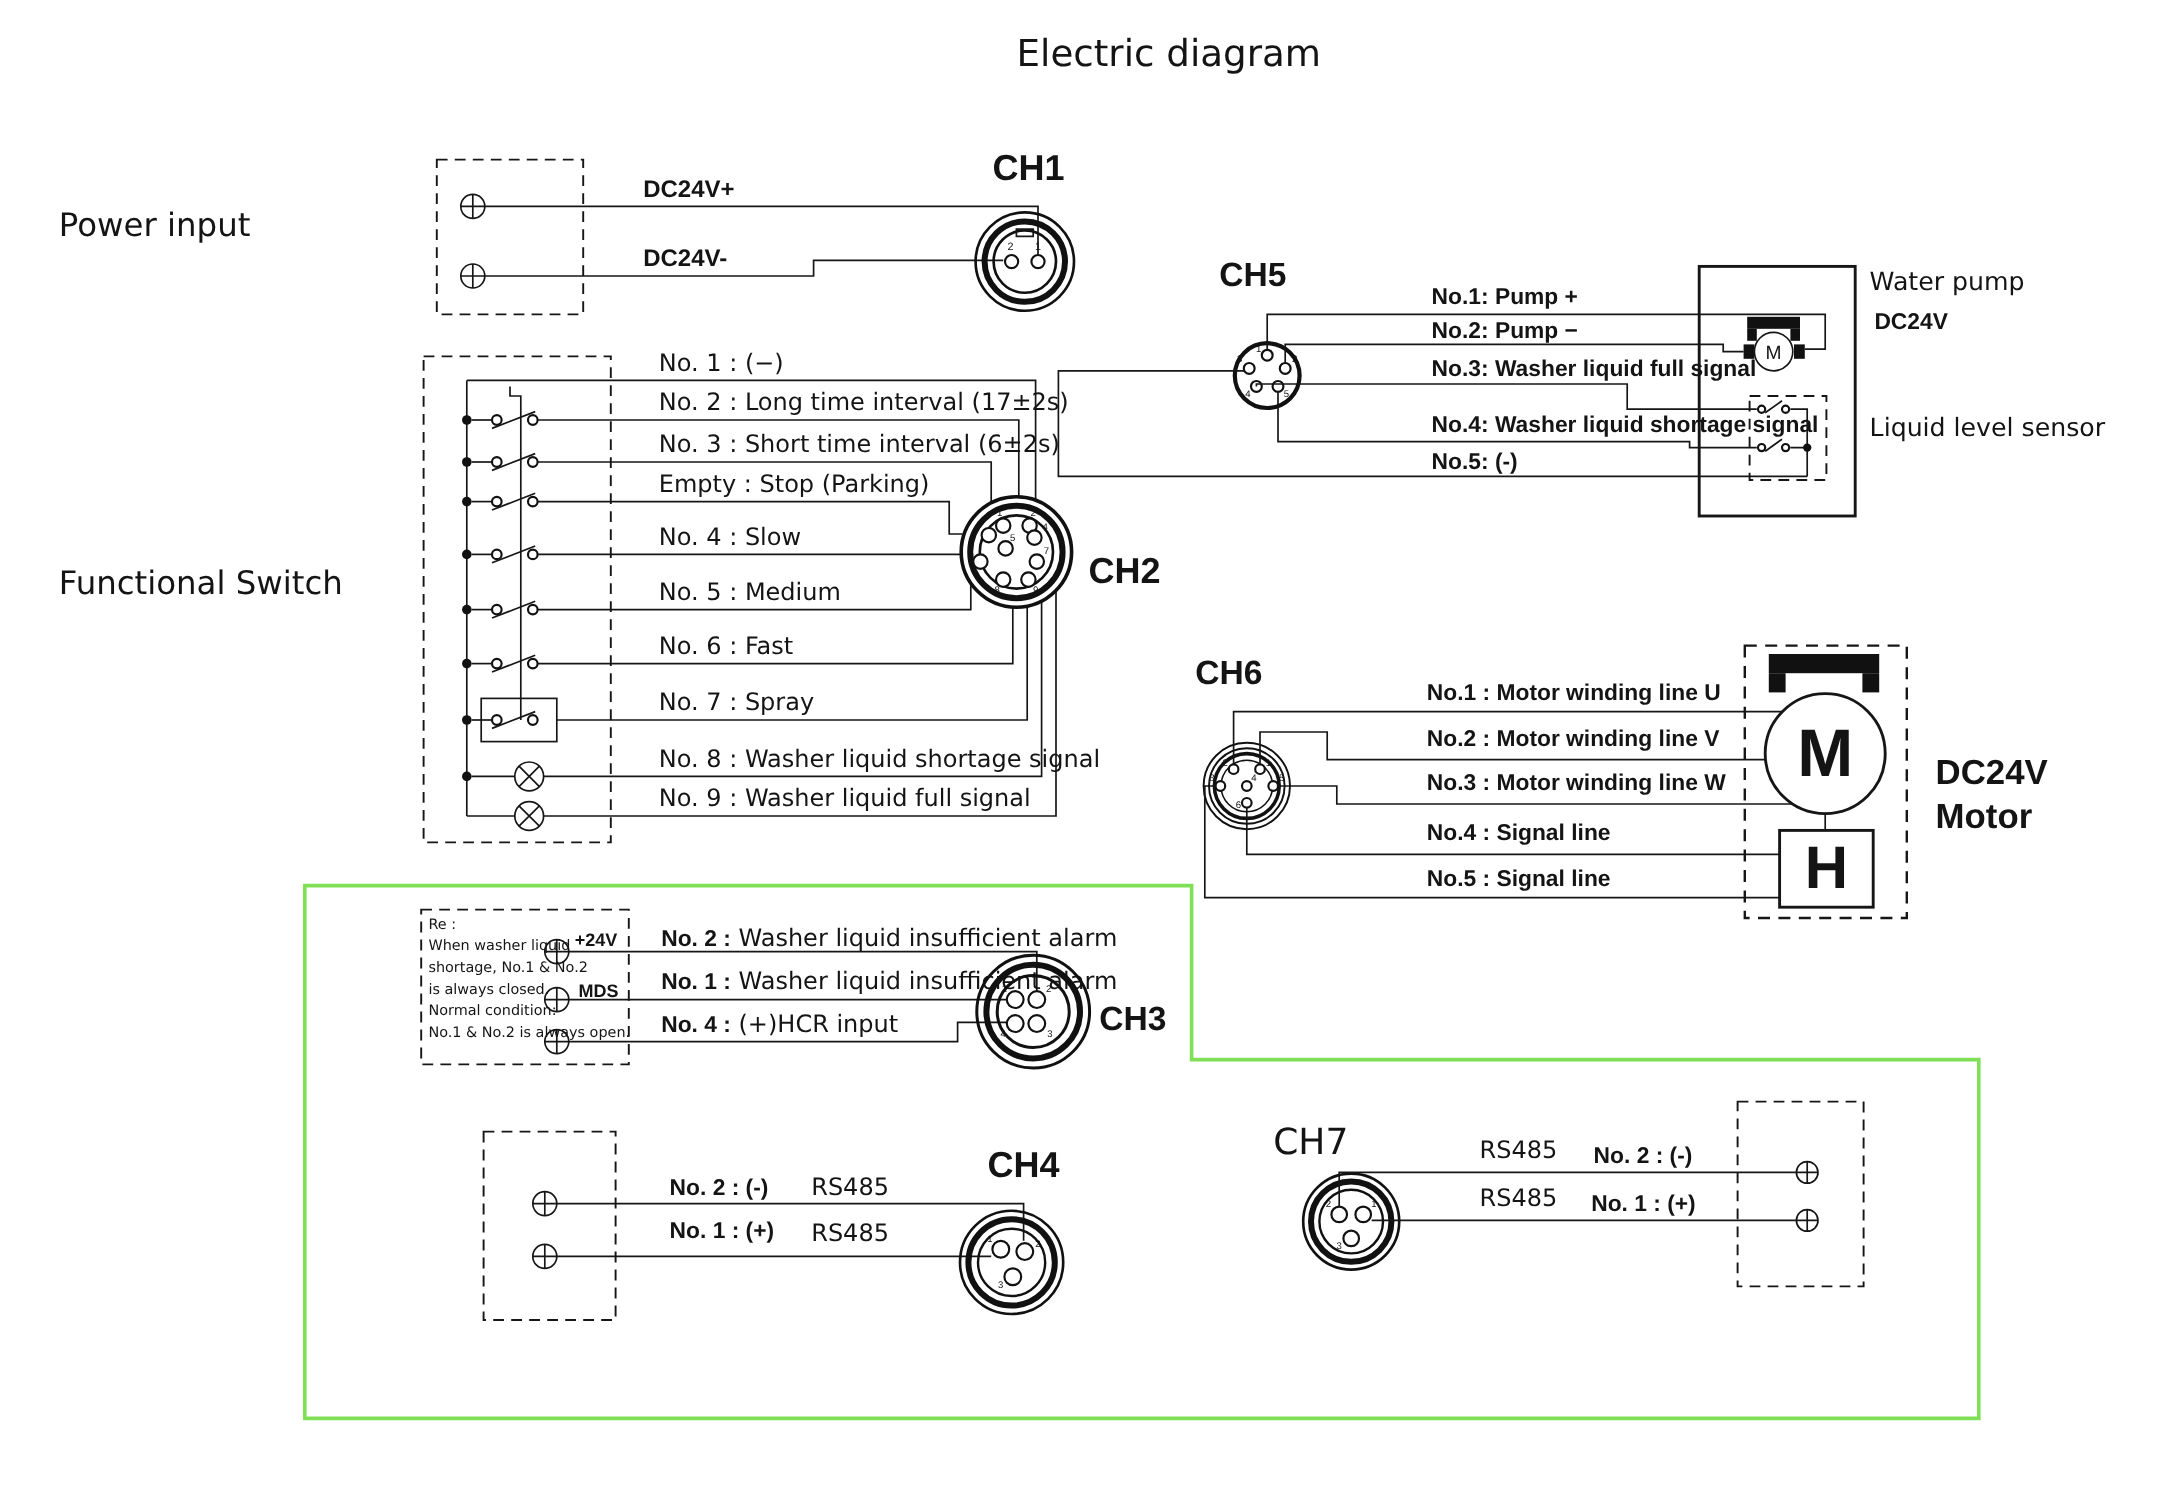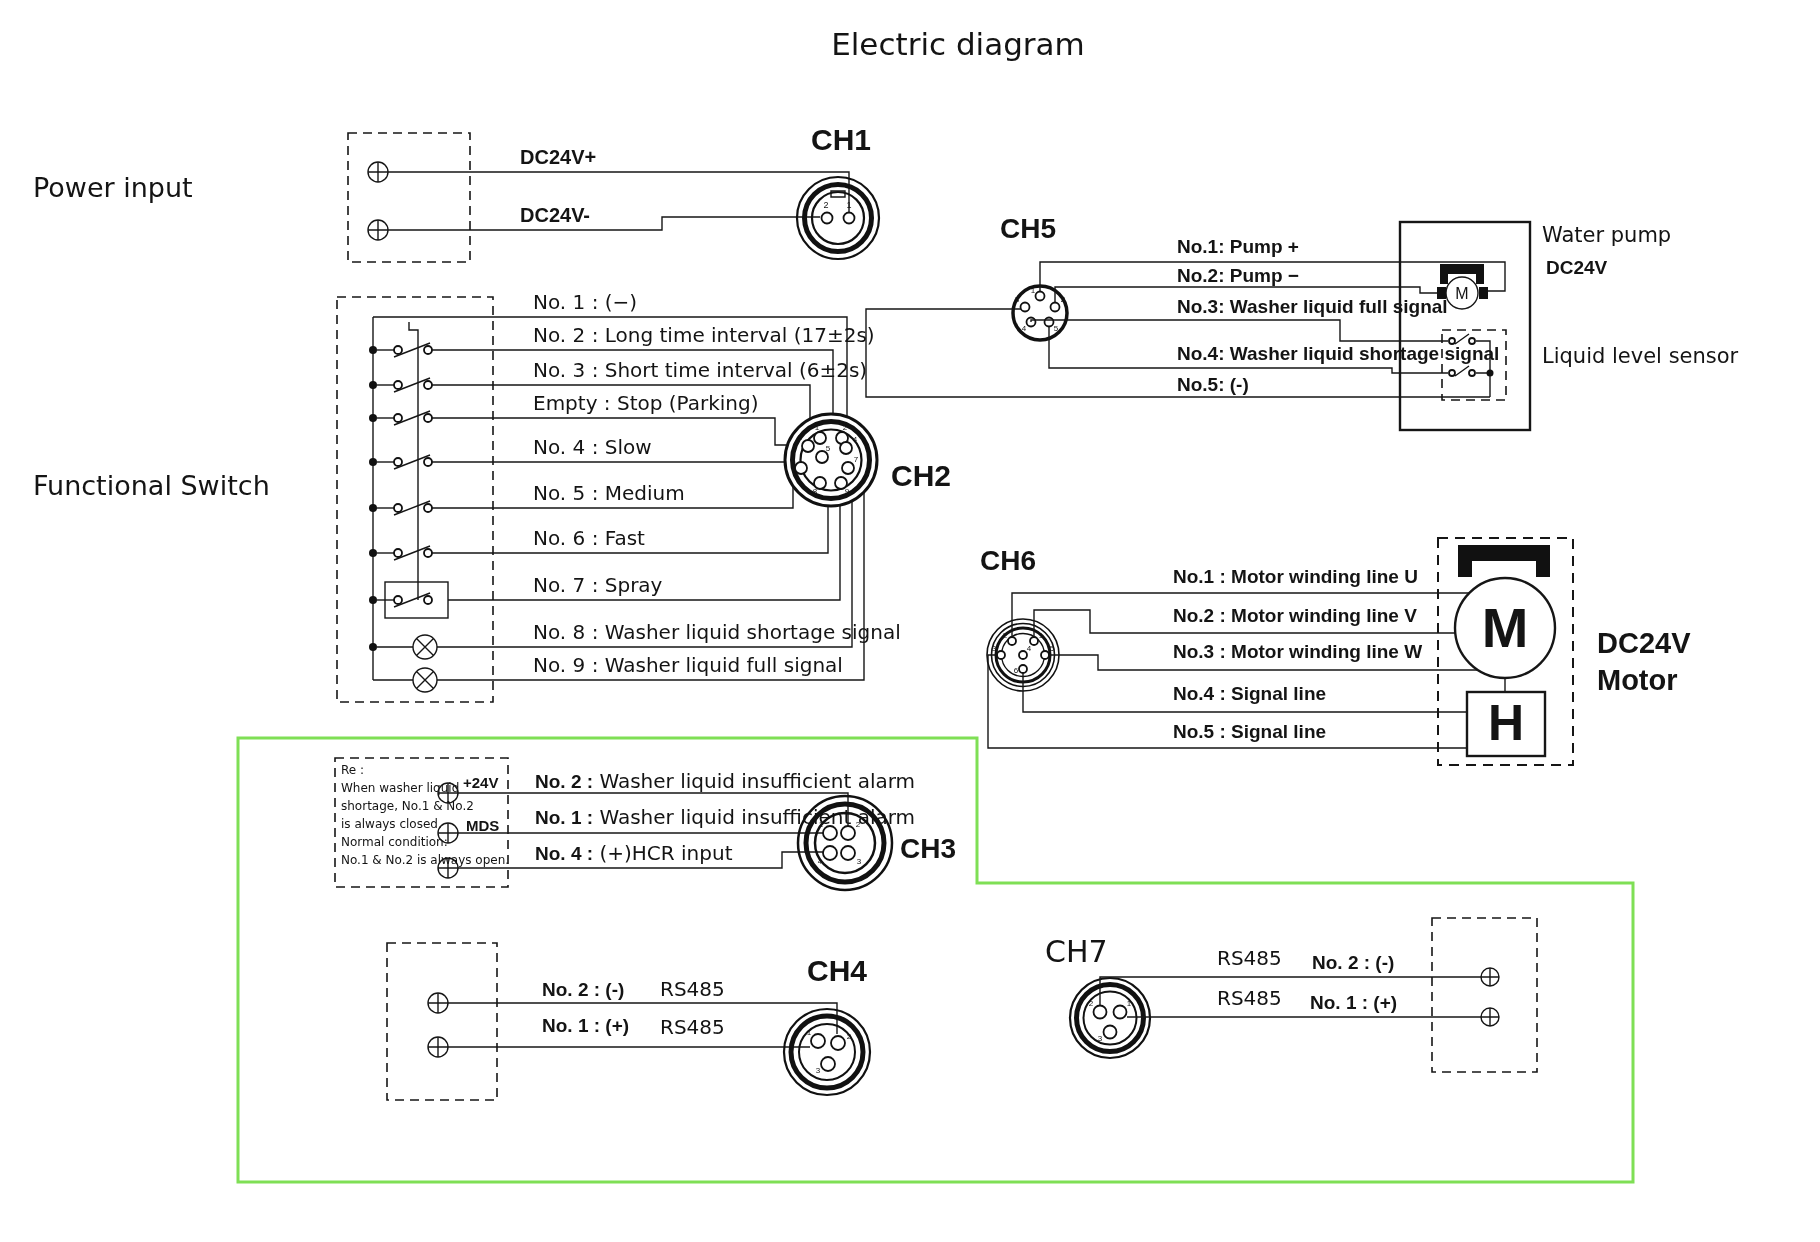--- a/index.html
+++ b/index.html
@@ -1,16 +1,16 @@
 <!DOCTYPE html>
 <html><head>
 <meta charset="utf-8">
 <style>
   html,body{margin:0;padding:0;background:#ffffff;}
-  .stage{width:1604px;height:1242px;position:relative;background:#fff;}
+  .stage{width:1604px;height:1242px;position:relative;background:#fff;margin-left:16px;}
   svg{display:block;}
   .w{stroke:#161616;stroke-width:1.4;fill:none;}
   .w2{stroke:#161616;stroke-width:2.4;fill:none;}
   .dash{stroke:#161616;stroke-width:1.6;fill:none;stroke-dasharray:9 6;}
   .dash2{stroke:#161616;stroke-width:2;fill:none;stroke-dasharray:10 7;}
   .solid{stroke:#161616;stroke-width:2.4;fill:none;}
   .ring{stroke:#111;fill:none;}
   .pin{stroke:#111;stroke-width:1.8;fill:#fff;}
   .dot{fill:#111;stroke:none;}
   .blk{fill:#111;stroke:none;}

